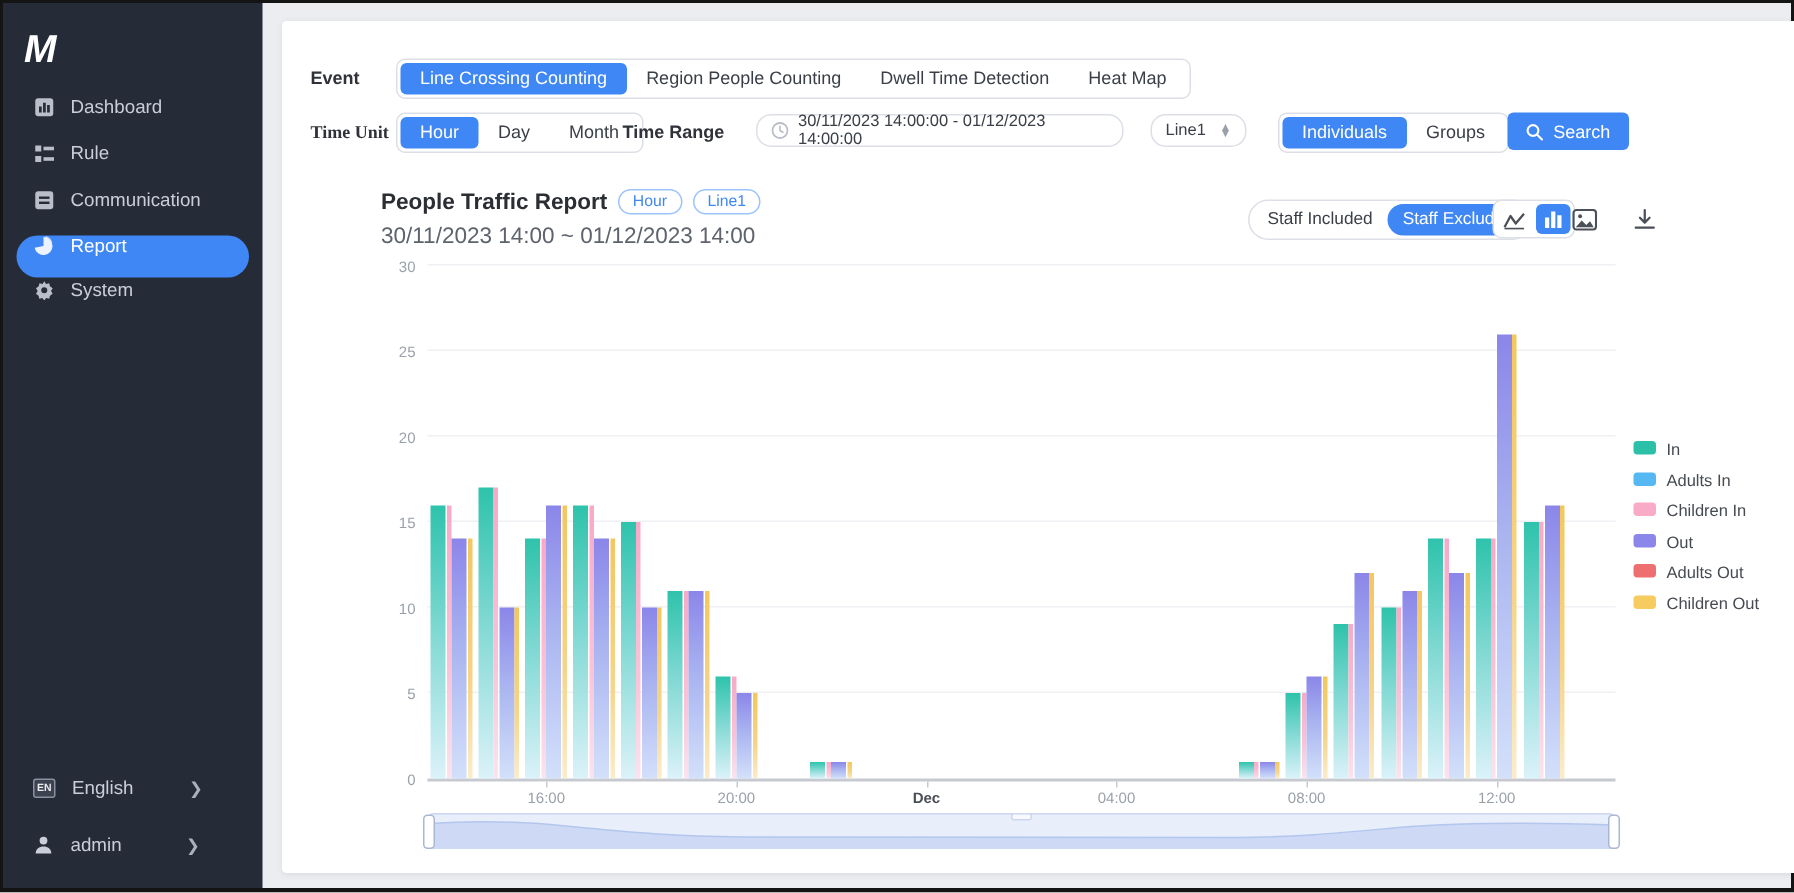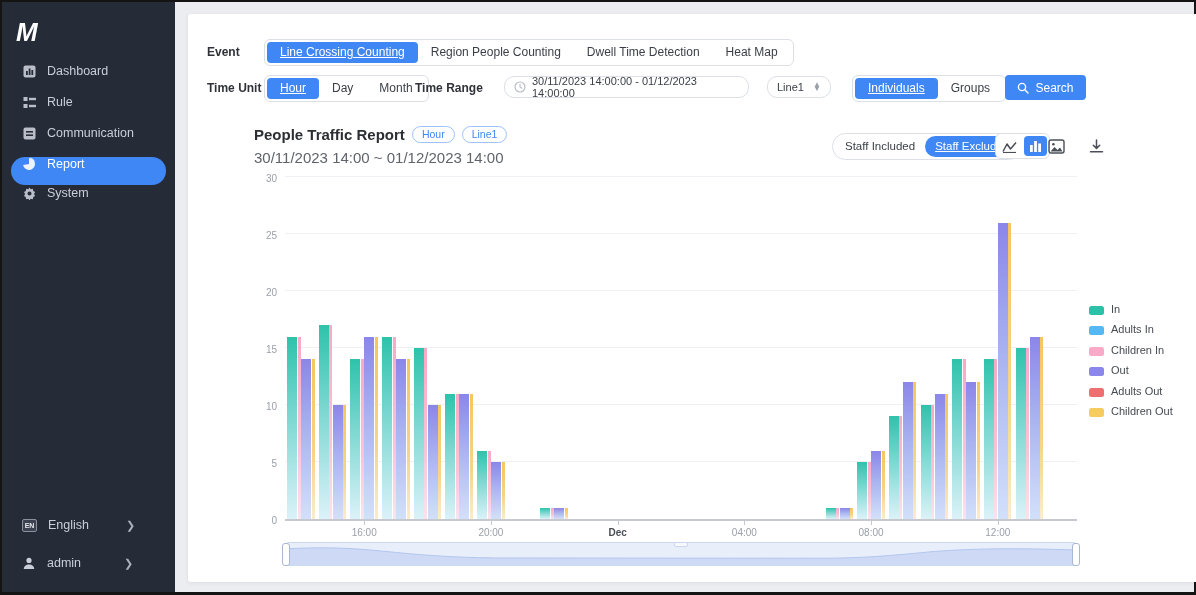--- a/index.html
+++ b/index.html
@@ -23,21 +23,21 @@
 
   
   .card { position:absolute; left:186px; top:12px; width:1146px; height:568px; background:#fff; border-radius:3px; box-shadow:0 1px 4px rgba(0,0,0,.07); }
 
   .fi-label { position:absolute; font-size:12px; font-weight:700; color:#2f3238; }
 
   .seg { position:absolute; display:inline-flex; align-items:center; background:#fff; border:1px solid #dcdfe6; border-radius:6px; padding:2px; }
   .seg.pill { border-radius:14px; }
   .seg .opt { padding:0 13px; height:21px; line-height:21px; font-size:12px; color:#3a3f47; border-radius:4px; cursor:pointer; white-space:nowrap; }
   .seg.pill .opt { border-radius:11px; font-size:11.5px; padding:0 10px; }
-  .seg .opt.active { background:#3f87f5; color:#fff;text-decoration:underline; }
+  .seg .opt.active { background:#3f87f5; color:#fff; }
 
   .input-box { position:absolute; display:flex; align-items:center; gap:6px; background:#fff; border:1px solid #dcdfe6; border-radius:10px; height:22px; padding:0 9px; font-size:11px; color:#3a3f47; }
   .stepper { justify-content:space-between; }
   .stepper .spin { display:flex; flex-direction:column; line-height:4px; color:#9aa0a9; font-size:8px; }
 
   .btn-primary { position:absolute; display:flex; align-items:center; justify-content:center; gap:6px; background:#3f87f5; color:#fff; border:none; border-radius:4px; height:25px; font-size:12px; cursor:pointer; }
 
   .rpt-title-row { position:absolute; left:66px; top:112px; display:flex; align-items:center; gap:7px; }
   .rpt-title { font-size:15px; font-weight:700; color:#2b2e33; }
   .badge { border:1px solid #9cc3fb; color:#3f87f5; background:#fff; border-radius:9px; font-size:10.5px; height:17px; line-height:15px; padding:0 9px; }
@@ -57,21 +57,21 @@
   .x-label.em { color:#4a4e55; font-weight:700; }
   .x-tick { position:absolute; top:342px; width:1px; height:4px; background:#c6c9cf; }
   .bar-group { position:absolute; bottom:0; height:100%; }
   .bar { position:absolute; bottom:0; }
   .bar.in  { background:linear-gradient(180deg,#2ec3ab 0%,#7ed8d2 45%,#dbf2f9 100%); }
   .bar.out { background:linear-gradient(180deg,#8b86e9 0%,#a9b4f0 45%,#d3e0fa 100%); }
   .bar.stripe-pink   { background:linear-gradient(180deg,#f8a9c7 0%,#f9c3d8 60%,#fbe3ee 100%); }
   .bar.stripe-yellow { background:linear-gradient(180deg,#f4c75d 0%,#f6d489 60%,#fbeccb 100%); }
 
   .legend { position:absolute; left:901px; top:280px; }
-  .legend-item { display:flex; align-items:flex-end; gap:7px; height:20.5px; cursor:pointer; }
+  .legend-item { display:flex; align-items:flex-start; gap:7px; height:20.5px; cursor:pointer; }
   .legend-swatch { width:15px; height:9px; border-radius:2.5px; }
   .legend-label { font-size:11px; color:#464b52; }
 
   
   .brush { position:absolute; left:97px; top:528px; width:792px; height:23px; background:#e9eefb; border:1px solid #ccd7ef; border-radius:4px; }
   .brush svg { position:absolute; inset:0; }
   .brush-handle { position:absolute; top:0; width:8px; height:23px; background:#fff; border:1px solid #a9b7d1; border-radius:3px; cursor:ew-resize; }
   .brush-notch { position:absolute; left:50%; top:-1px; transform:translateX(-50%); width:14px; height:5px; background:#f7f9fe; border:1px solid #ccd7ef; border-radius:2px; cursor:ew-resize; }
 </style>
 </head>
@@ -155,21 +155,21 @@
   <div class="card">
 
     <div class="fi-label" style="left:19px; top:31px;">Event</div>
     <div class="seg" style="left:76px; top:25px;">
         <div class="opt active">Line Crossing Counting</div>
         <div class="opt">Region People Counting</div>
         <div class="opt">Dwell Time Detection</div>
         <div class="opt">Heat Map</div>
       </div>
 
-    <div class="fi-label" style="left:19px; top:67px;">Time Unit</div>
+    <div class="fi-label" style="left:19px; top:67px;font-family:Liberation Serif, serif;">Time Unit</div>
     <div class="seg" style="left:76px; top:61px;">
         <div class="opt active">Hour</div>
         <div class="opt">Day</div>
         <div class="opt">Month</div>
       </div>
 
     <div class="fi-label" style="left:227px; top:67px;">Time Range</div>
     <div class="input-box" style="left:316px; top:62px; width:245px;">
       <span style="display:inline-flex;">
         <svg width="12" height="12" viewBox="0 0 12 12">

